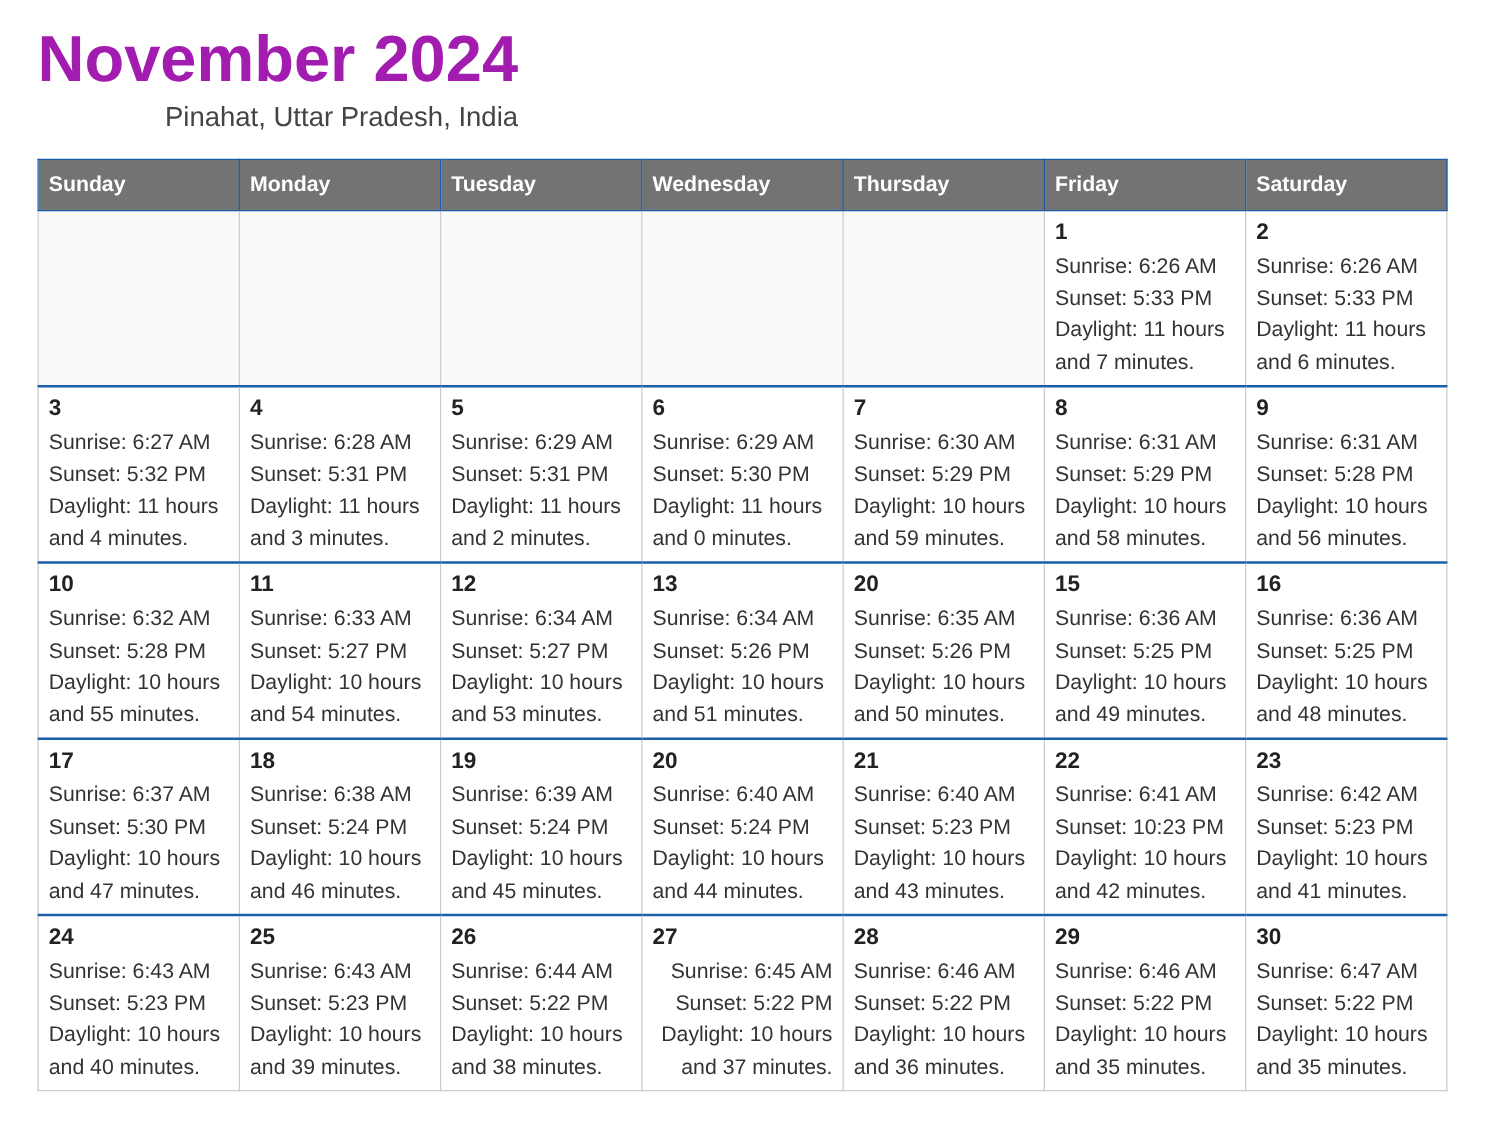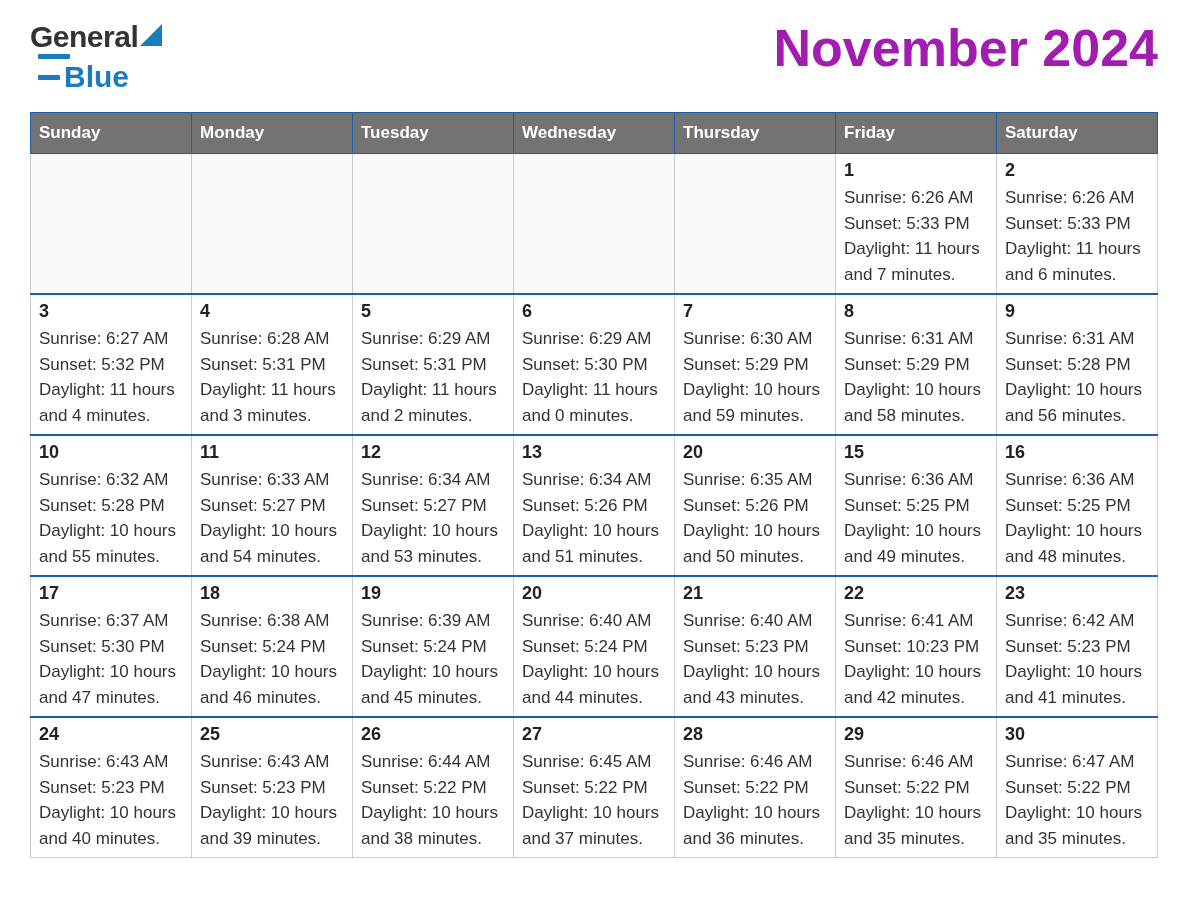--- a/index.html
+++ b/index.html
@@ -74,37 +74,23 @@
       line-height: 1.5;
     }
     .row-separator td {
       border-top: 2px solid #1a5fa8;
     }
   </style>
 </head>
 <body>
 
 <div class="header">
-  <div class="logo">
-    <div style="display:flex; align-items:center;">
-      <span style="font-size:30px; font-weight:bold; color:#333; letter-spacing:-0.5px;">General</span>
-      <svg width="22" height="22" viewBox="0 0 22 22" style="margin-left:2px; margin-top:-4px;">
-        <polygon points="0,22 22,22 22,0" fill="#1a7bbf"></polygon>
-      </svg>
-    </div>
-    <div style="display:flex; flex-direction:column; gap:3px; margin-left: 8px;">
-      <div style="width:32px; height:5px; background:#1a7bbf; border-radius:1px;"></div>
-      <div style="display:flex; align-items:center; gap:4px;">
-        <div style="width:22px; height:5px; background:#1a7bbf; border-radius:1px;"></div>
-        <span style="font-size:30px; font-weight:bold; color:#1a7bbf; line-height:1;">Blue</span>
-      </div>
-    </div>
-  </div>
   <div class="title-area">
     <div class="month-title">November 2024</div>
+    <div class="location-title">Pinahat, Uttar Pradesh, India</div>
   </div>
 </div>
 
 <table class="calendar-table">
   <thead>
     <tr>
     <th>Sunday</th>
         <th>Monday</th>
         <th>Tuesday</th>
         <th>Wednesday</th>
@@ -279,21 +265,21 @@
 Daylight: 10 hours and 39 minutes.</div>
         </td>
         <td>
           <span class="day-number">26</span>
           <div class="day-info" style="white-space: pre-line;">Sunrise: 6:44 AM
 Sunset: 5:22 PM
 Daylight: 10 hours and 38 minutes.</div>
         </td>
         <td>
           <span class="day-number">27</span>
-          <div class="day-info" style="white-space: pre-line;">Sunrise: 6:45 AM
+          <div class="day-info" style="white-space: pre-line; text-align: right;">Sunrise: 6:45 AM
 Sunset: 5:22 PM
 Daylight: 10 hours and 37 minutes.</div>
         </td>
         <td>
           <span class="day-number">28</span>
           <div class="day-info" style="white-space: pre-line;">Sunrise: 6:46 AM
 Sunset: 5:22 PM
 Daylight: 10 hours and 36 minutes.</div>
         </td>
         <td>

